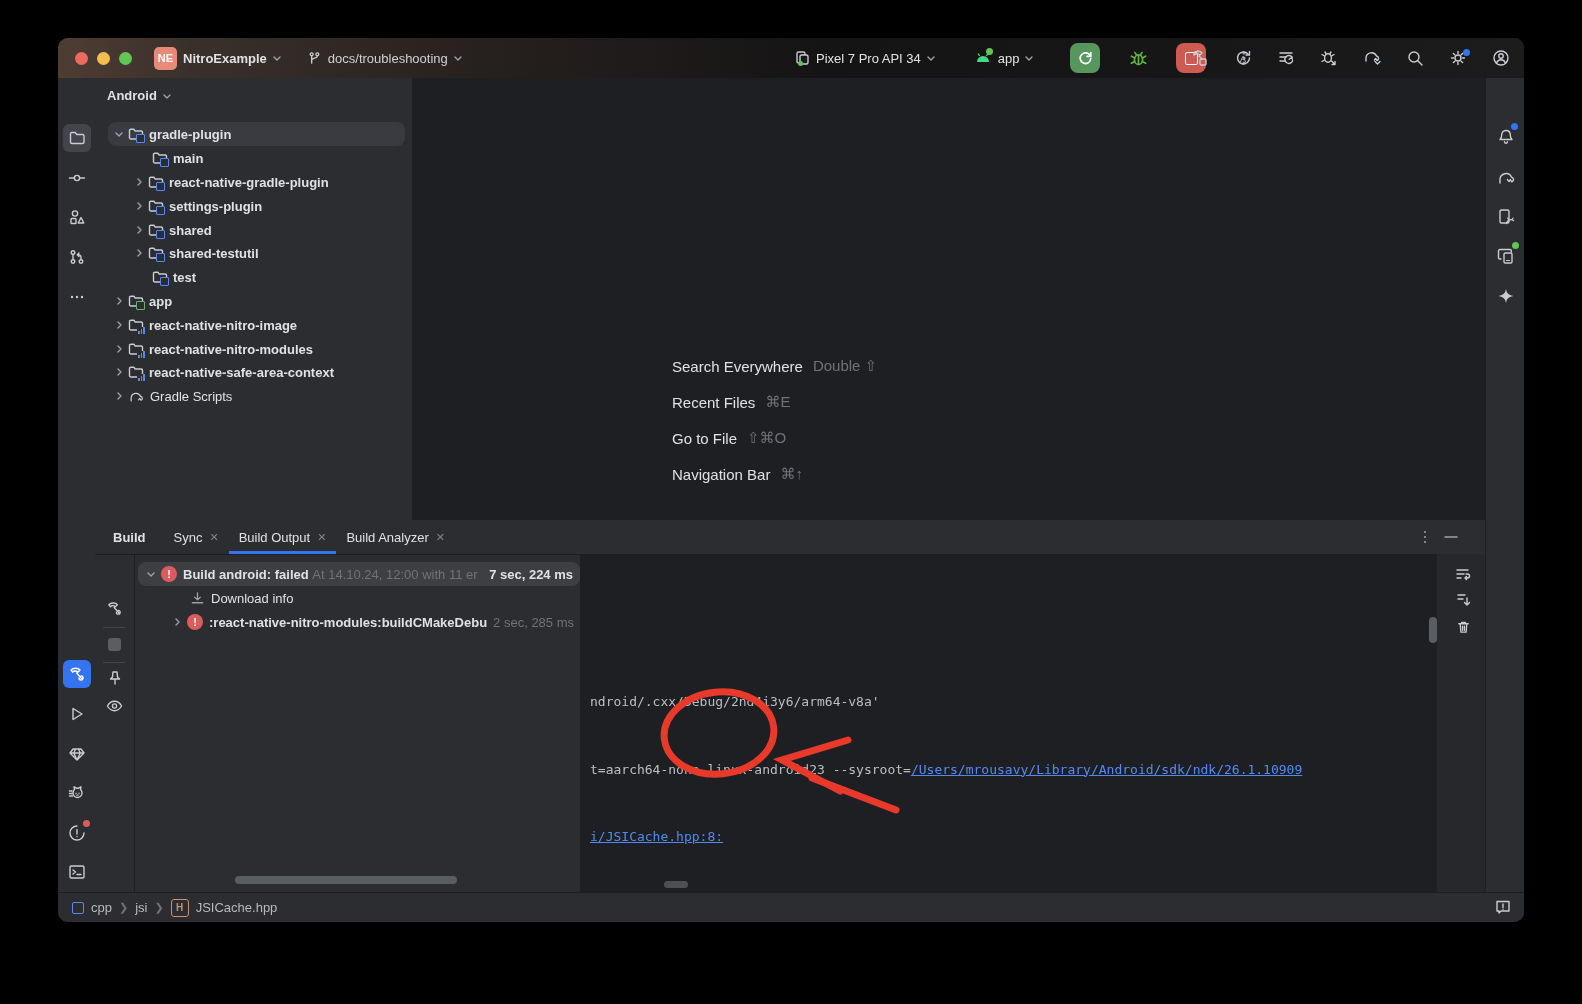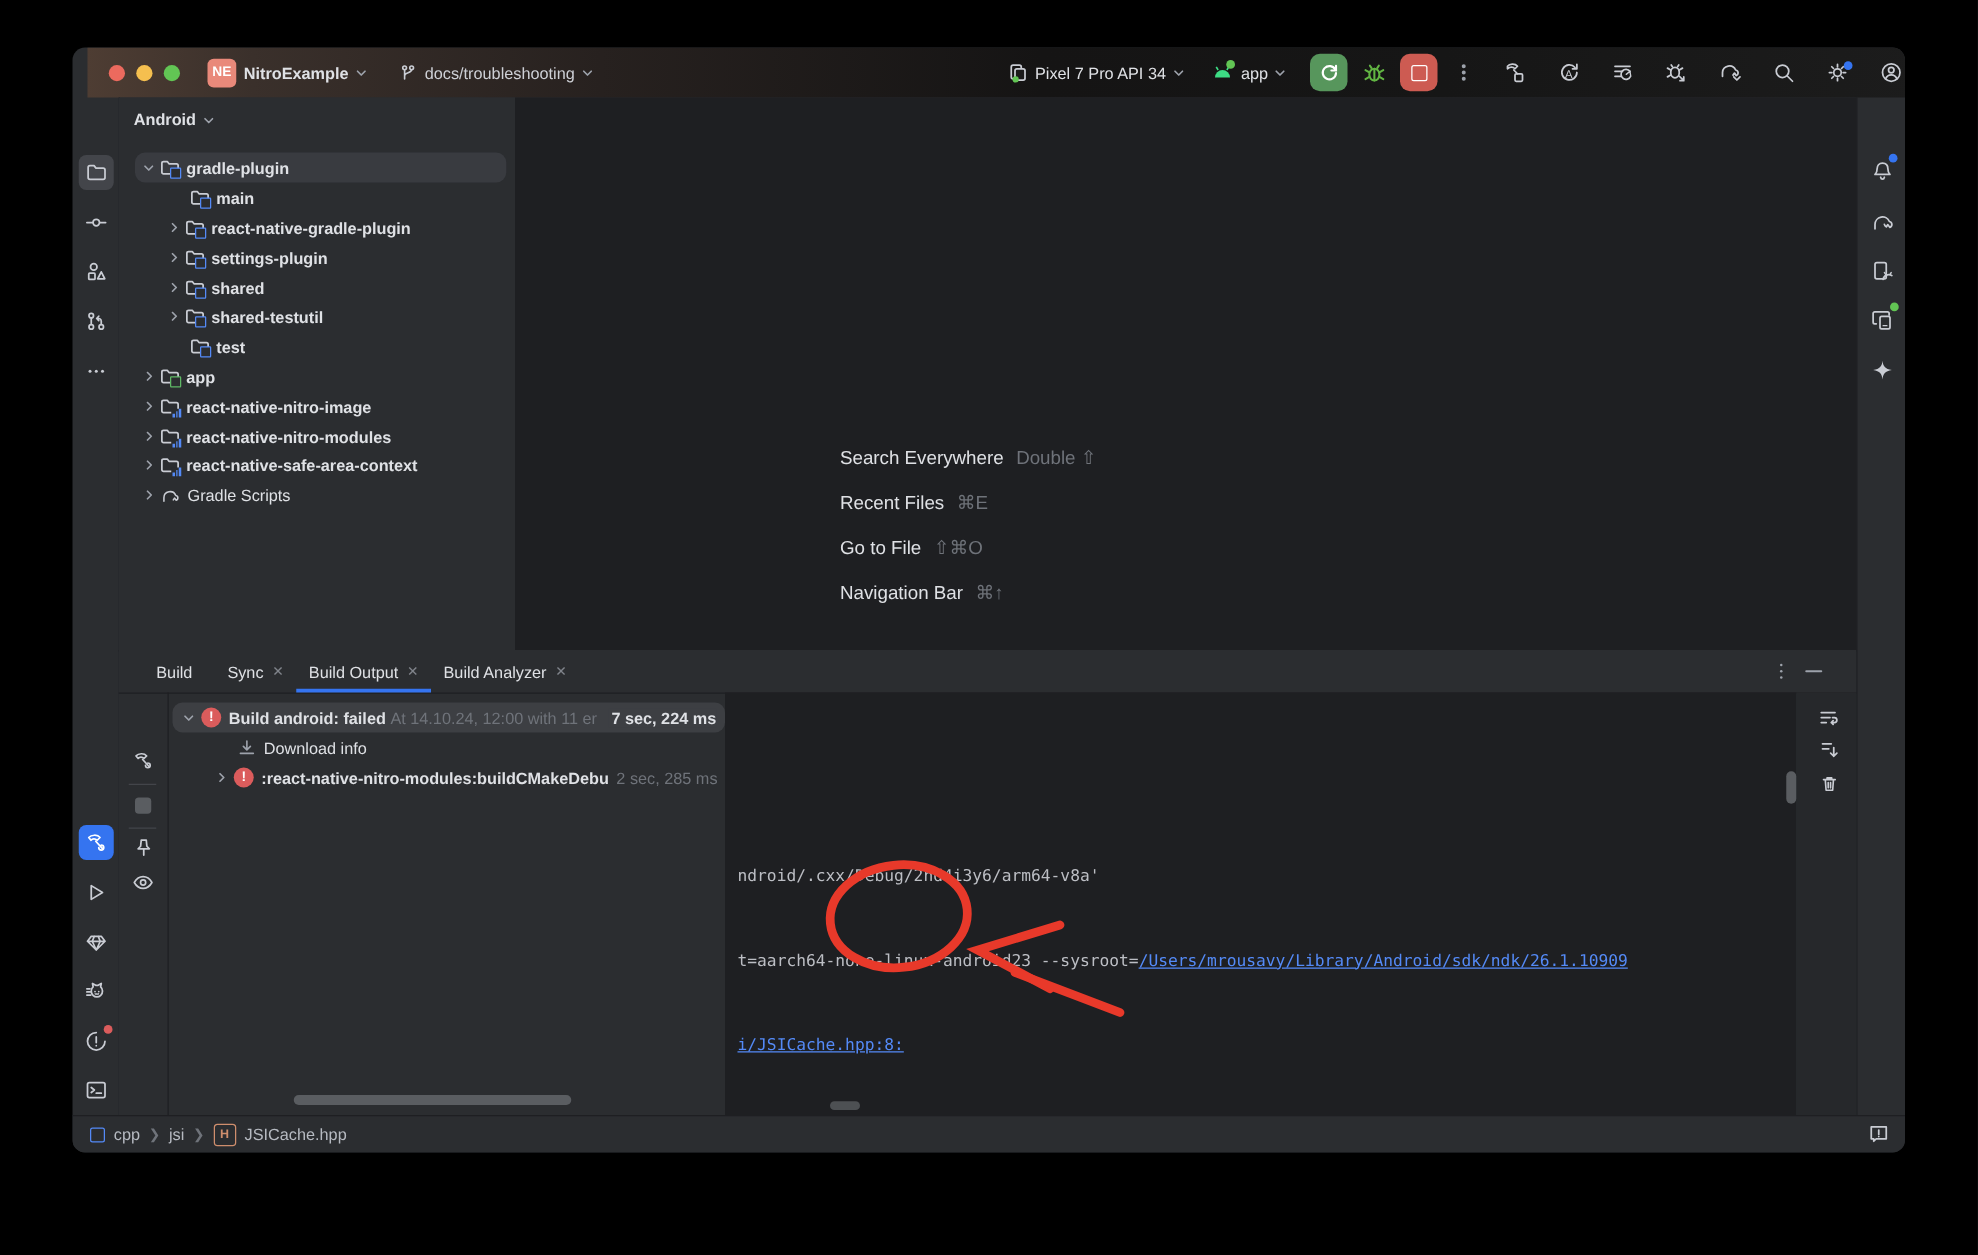--- a/index.html
+++ b/index.html
@@ -4,21 +4,21 @@
 <style>
   html,body{margin:0;padding:0;background:#000;}
   .stage{position:relative;width:1582px;height:1004px;background:#000;overflow:hidden;
          font-family:"Liberation Sans", sans-serif; -webkit-font-smoothing:antialiased;}
   .window{position:absolute;left:58px;top:38px;width:1466px;height:884px;background:#2b2d30;
           border-radius:10px;overflow:hidden;box-shadow:0 18px 50px rgba(0,0,0,.7);}
   .abs{position:absolute;}
   
   .titlebar{position:absolute;left:0;top:0;width:100%;height:40px;
     background:linear-gradient(90deg,#4e3d33 0%,#3a302b 9%,#27211f 28%,#151414 52%,#161616 74%,#1c1c1c 100%);
-    display:flex;align-items:center;margin-left:12px;}
+    display:flex;align-items:center;}
   .tl{width:13px;height:13px;border-radius:50%;display:inline-block;}
   .widget{display:flex;align-items:center;gap:6px;color:#dfe1e5;font-size:13px;}
   .chev{width:8px;height:8px;flex:0 0 auto;}
   .badge-ne{width:23px;height:23px;border-radius:5px;background:#e9897a;color:#fff;font-weight:700;
             font-size:11px;display:flex;align-items:center;justify-content:center;}
   .iconbtn{width:26px;height:26px;display:flex;align-items:center;justify-content:center;position:relative;}
   .sqbtn{width:30px;height:30px;border-radius:8px;display:flex;align-items:center;justify-content:center;}
   .dot{position:absolute;width:7px;height:7px;border-radius:50%;}
   svg.ic{stroke:#c9ccd3;fill:none;stroke-width:1.4;stroke-linecap:round;stroke-linejoin:round;}
   svg.ic.dim{stroke:#9da2ab;}
@@ -102,21 +102,21 @@
           <circle cx="5" cy="3.5" r="1.6"></circle>
             <circle cx="11" cy="3.5" r="1.6"></circle>
             <path d="M5 5.2 V13 M11 5.2 c0 3-6 2-6 5"></path>
         </svg>
         <span>docs/troubleshooting</span>
         <svg class="ic chev dim" viewBox="0 0 8 8">
             <path d="M1 3 L4 6 L7 3"></path>
           </svg>
       </div>
 
-      <div class="abs" style="left:736px;top:0;height:40px;display:flex;align-items:center;gap:8px;">
+      <div class="abs" style="left:736px;top:0;height:40px;display:flex;align-items:center;gap:25px;">
         <div class="widget">
           <span style="position:relative;width:16px;height:16px;">
             <svg class="ic" width="16" height="16" viewBox="0 0 16 16">
                 <rect x="3" y="2" width="8" height="11" rx="1.5"></rect>
                 <rect x="6" y="5" width="8" height="9" rx="1.5" fill="#1c1b1b"></rect>
               </svg>
             <span class="dot" style="background:#62c554;left:4px;bottom:0;width:5px;height:5px;"></span>
           </span>
           <span>Pixel 7 Pro API 34</span>
           <svg class="ic chev dim" viewBox="0 0 8 8">
@@ -516,21 +516,21 @@
         </div>
         <div class="shrow">
           <span>Navigation Bar</span>
           <span class="shkeys">⌘↑</span>
         </div>
       </div>
     </div>
 
     <div class="build">
       <div class="bheader">
-        <span style="font-weight:400;margin-left:12px;margin-right:18px;padding-left:18px;">Build</span>
+        <span style="font-weight:700;margin-right:18px;padding-left:18px;">Build</span>
         <div class="btab">
           <span>Sync</span>
           <span class="x">✕</span>
         </div>
         <div class="btab active">
           <span>Build Output</span>
           <span class="x">✕</span>
         </div>
         <div class="btab">
           <span>Build Analyzer</span>

